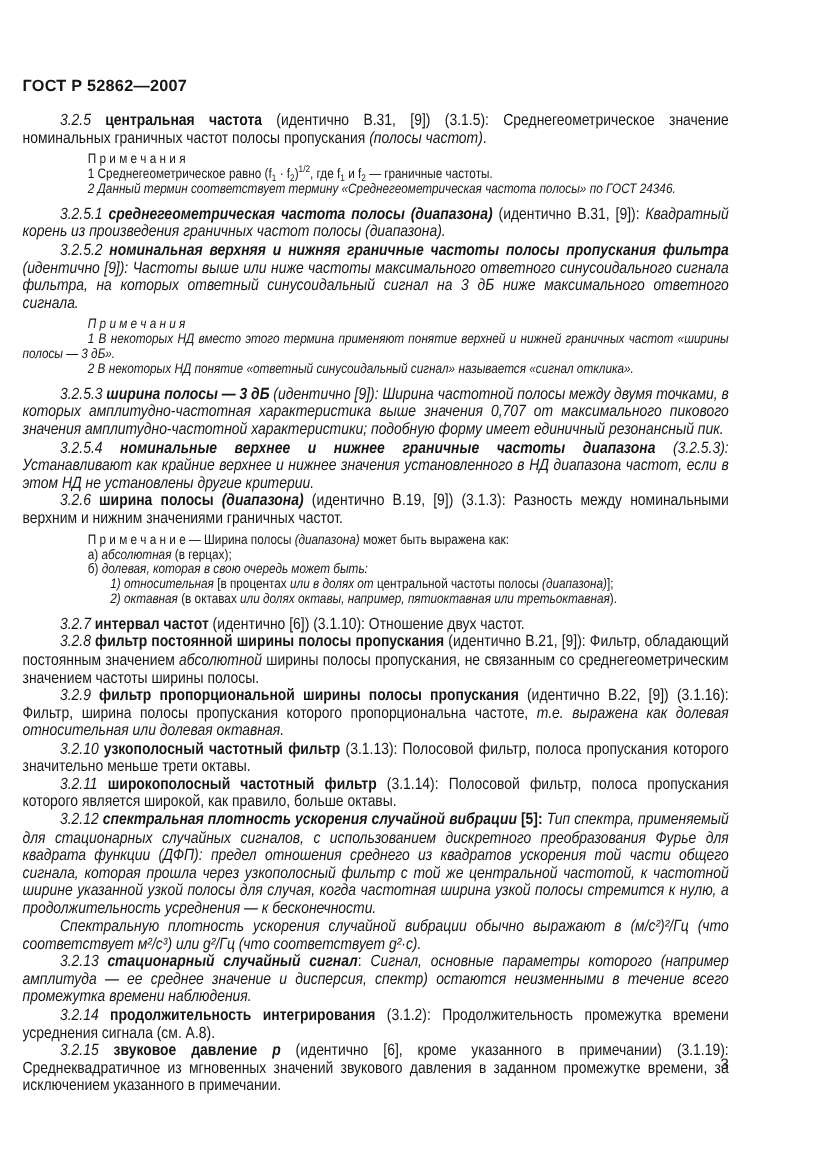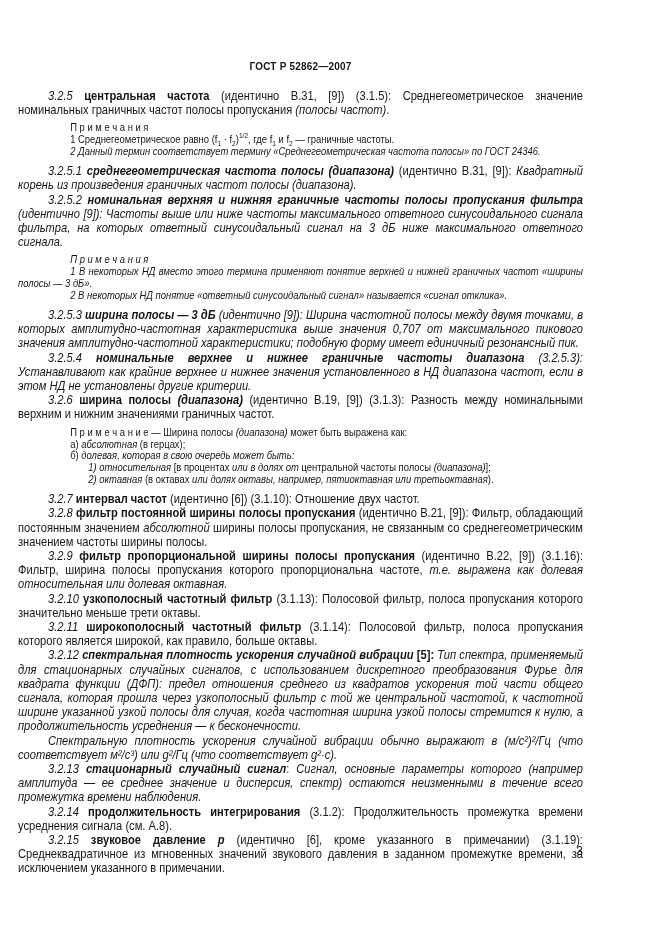--- a/index.html
+++ b/index.html
@@ -3,21 +3,21 @@
 <meta charset="utf-8">
 <style>
   html,body { margin:0; padding:0; background:#e8e8e8; }
   .page {
     position:relative; width:661px; height:936px; background:#ffffff;
     font-family:"Liberation Sans", sans-serif; color:#161616; overflow:hidden;
     margin:0 auto;
   }
   .header {
     position:absolute; top:61px; left:18px; width:565px;
-    text-align:center; font-size:10px; font-weight:bold; letter-spacing:.2px;
+    text-align:left; font-size:13px; font-weight:bold; letter-spacing:.2px;
   }
   .body-text {
     position:absolute; top:89px; left:18px; width:660px;
     transform:scaleX(0.856); transform-origin:0 0;
   }
   .body-text p { margin:0; text-align:justify; }
   p.para { font-size:13px; line-height:14.2px; text-indent:35px; }
   p.nlabel, p.note, p.note-sub { font-size:11px; line-height:11.9px; }
   p.nlabel { margin-top:5px; text-indent:61px; }
   p.note { text-indent:61px; }

